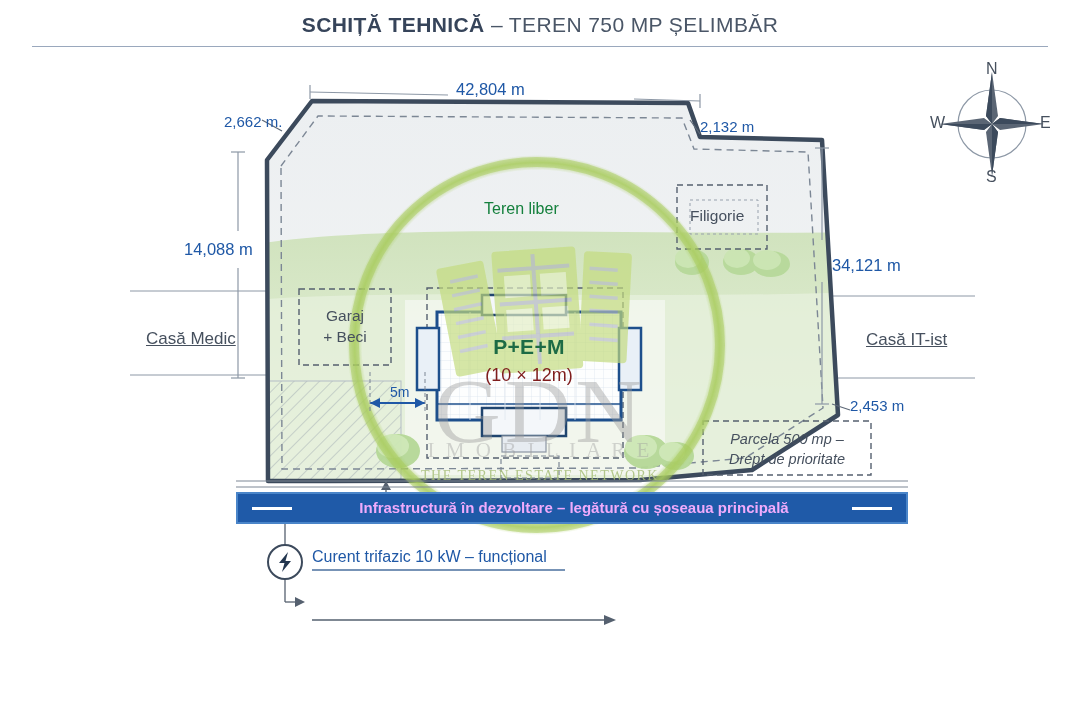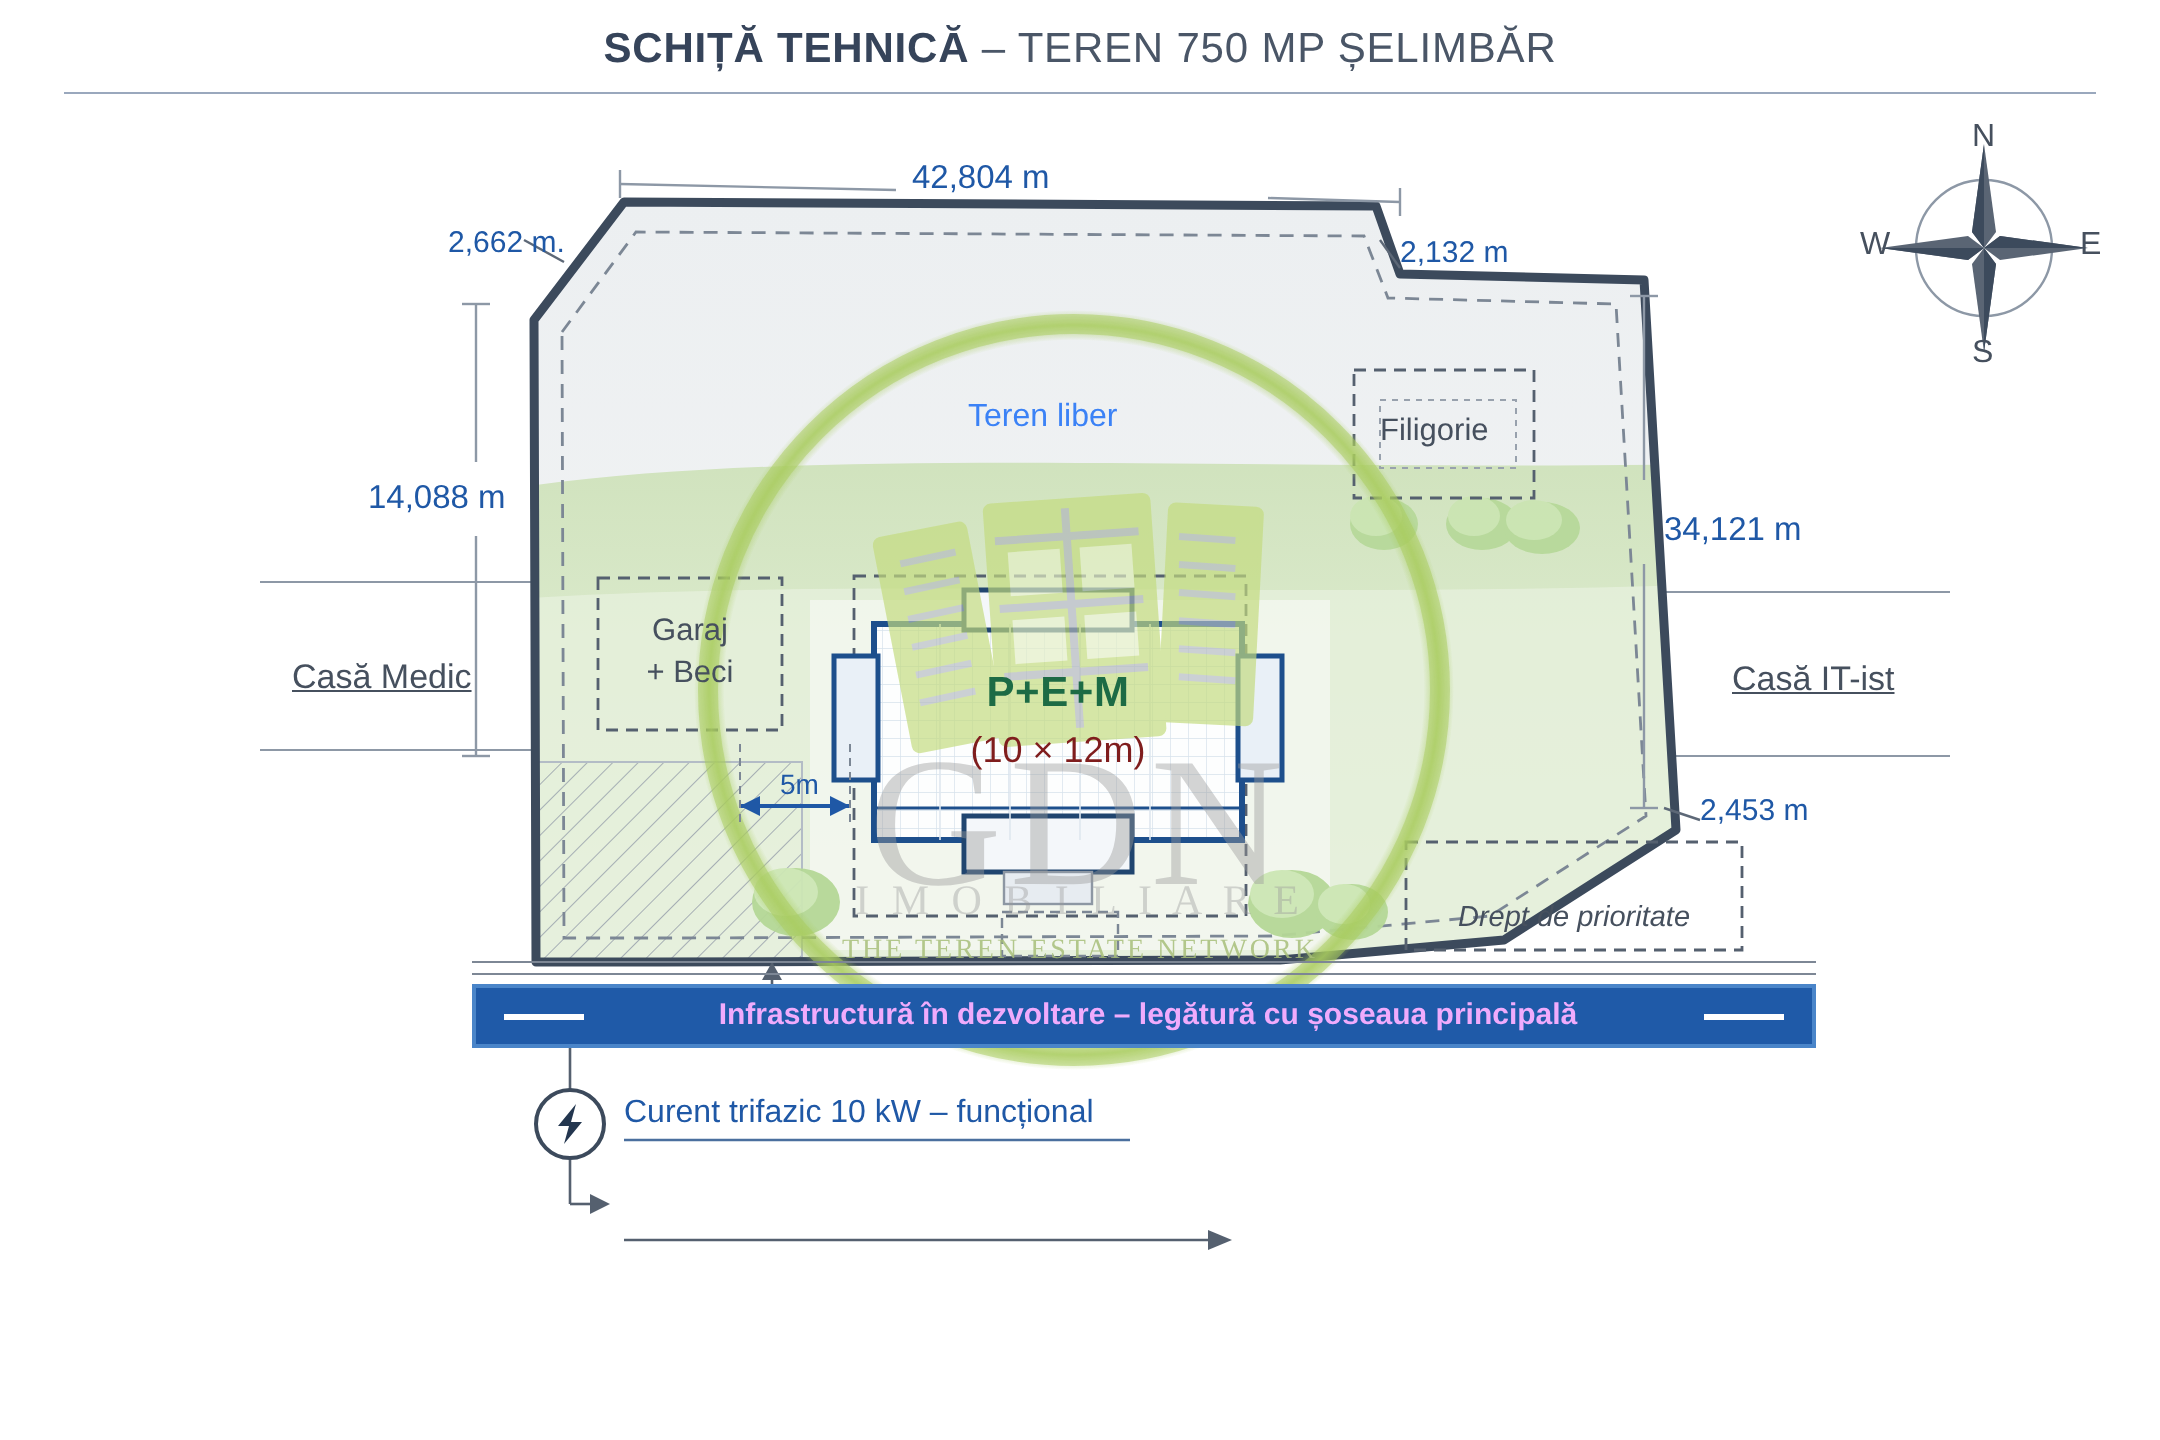--- a/index.html
+++ b/index.html
@@ -62,21 +62,21 @@
     color: #1f58a6;
     font-size: 16.5px;
   }
   .dim-small { font-size: 15px; }
   .neighbour {
     color: #46505e;
     font-size: 17px;
     text-decoration: underline;
   }
   .area-lbl {
-    color: #3b82f6;
+    color: #15803d;
     font-size: 16px;
   }
   .box-lbl {
     color: #46505e;
     font-size: 15.5px;
     text-align: center;
   }
   .pem {
     color: #1d6b45;
     font-size: 21px;
@@ -391,20 +391,21 @@
 
   <div class="lbl neighbour" style="left:146px; top:329px;">Casă Medic</div>
   <div class="lbl neighbour" style="left:866px; top:330px;">Casă IT-ist</div>
 
   <div class="lbl area-lbl" style="left:484px; top:200px;">Teren liber</div>
   <div class="lbl box-lbl" style="left:690px; top:207px;">Filigorie</div>
   <div class="lbl box-lbl" style="left:299px; top:307px; width:92px;">Garaj</div>
   <div class="lbl box-lbl" style="left:299px; top:328px; width:92px;">+ Beci</div>
   <div class="lbl pem" style="left:437px; top:335px; width:184px; text-align:center;">P+E+M</div>
   <div class="lbl pem-sub" style="left:437px; top:365px; width:184px; text-align:center;">(10 × 12m)</div>
+  <div class="lbl parcel-lbl" style="left:703px; top:430px; width:168px;">Parcela 500 mp –</div>
   <div class="lbl parcel-lbl" style="left:703px; top:450px; width:168px;">Drept de prioritate</div>
 
   <div class="lbl compass-letter" style="left:986px; top:60px;">N</div>
   <div class="lbl compass-letter" style="left:1040px; top:114px;">E</div>
   <div class="lbl compass-letter" style="left:986px; top:168px;">S</div>
   <div class="lbl compass-letter" style="left:930px; top:114px;">W</div>
 
   <div class="infra-bar">
     <div class="infra-dash-l"></div>
     <div class="infra-dash-r"></div>

